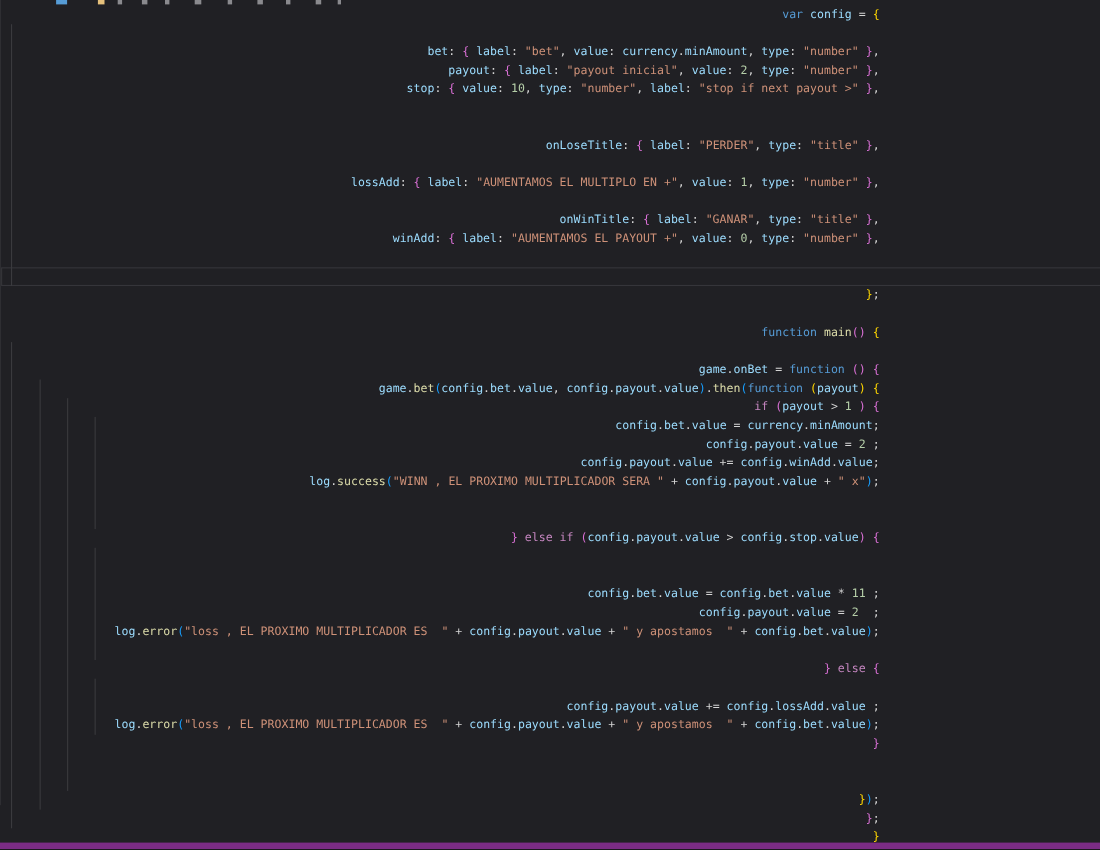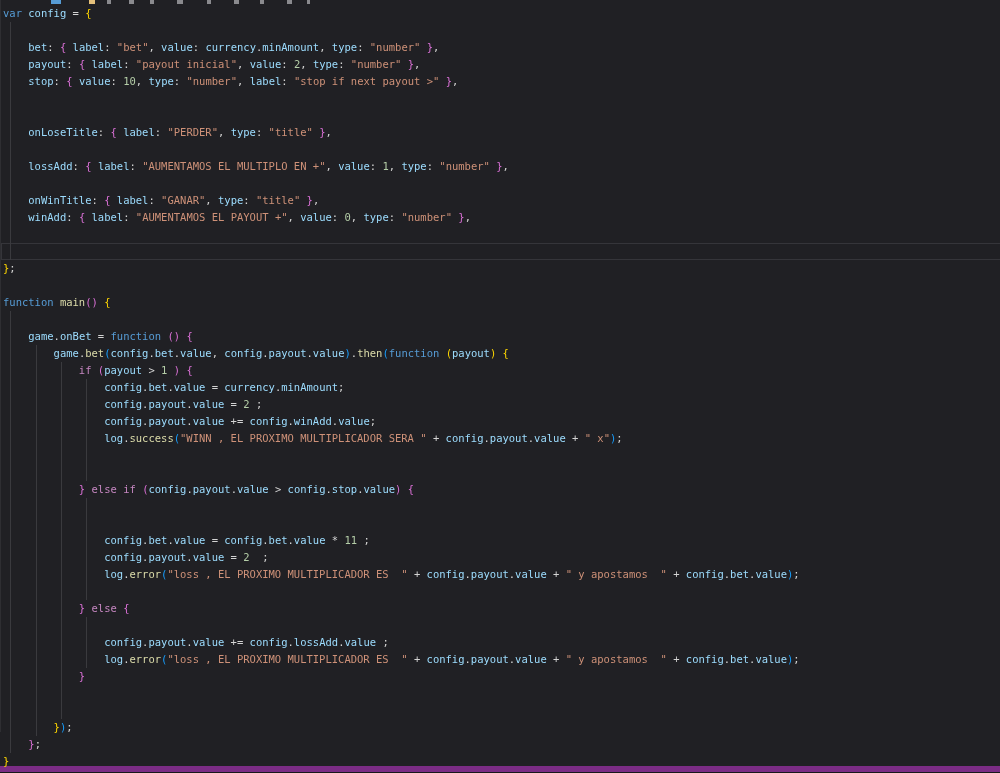--- a/index.html
+++ b/index.html
@@ -1,20 +1,21 @@
 <!DOCTYPE html>
 <html><head>
 <meta charset="utf-8">
 <style>
   html,body{margin:0;padding:0;background:#202024;width:1000px;height:773px;overflow:hidden;}
   #editor{
     position:absolute;left:0;top:0;width:1000px;height:732px;
     font-family:"DejaVu Sans Mono","Liberation Mono",monospace;
     font-size:10.5px;line-height:17px;color:#d4d4d4;
     border-left:1px solid #2e2e32;
+    text-align:right;
   }
   #code{position:absolute;left:2px;top:5px;white-space:pre;z-index:3;}
   .line{height:17px;}
   
   .kw{color:#569CD6}.ctrl{color:#C586C0}.id{color:#9CDCFE}.fn{color:#DCDCAA}
   .str{color:#CE9178}.num{color:#B5CEA8}.op{color:#D4D4D4}
   .b1{color:#FFD700}.b2{color:#DA70D6}.b3{color:#179FFF}
   .guide{position:absolute;width:1px;background:#3a3a3e;z-index:1;}
   #cur-line{position:absolute;left:0;width:998px;height:15px;border:1px solid #35353a;z-index:0;}
   .frag{position:absolute;top:0;height:4px;z-index:3;}

